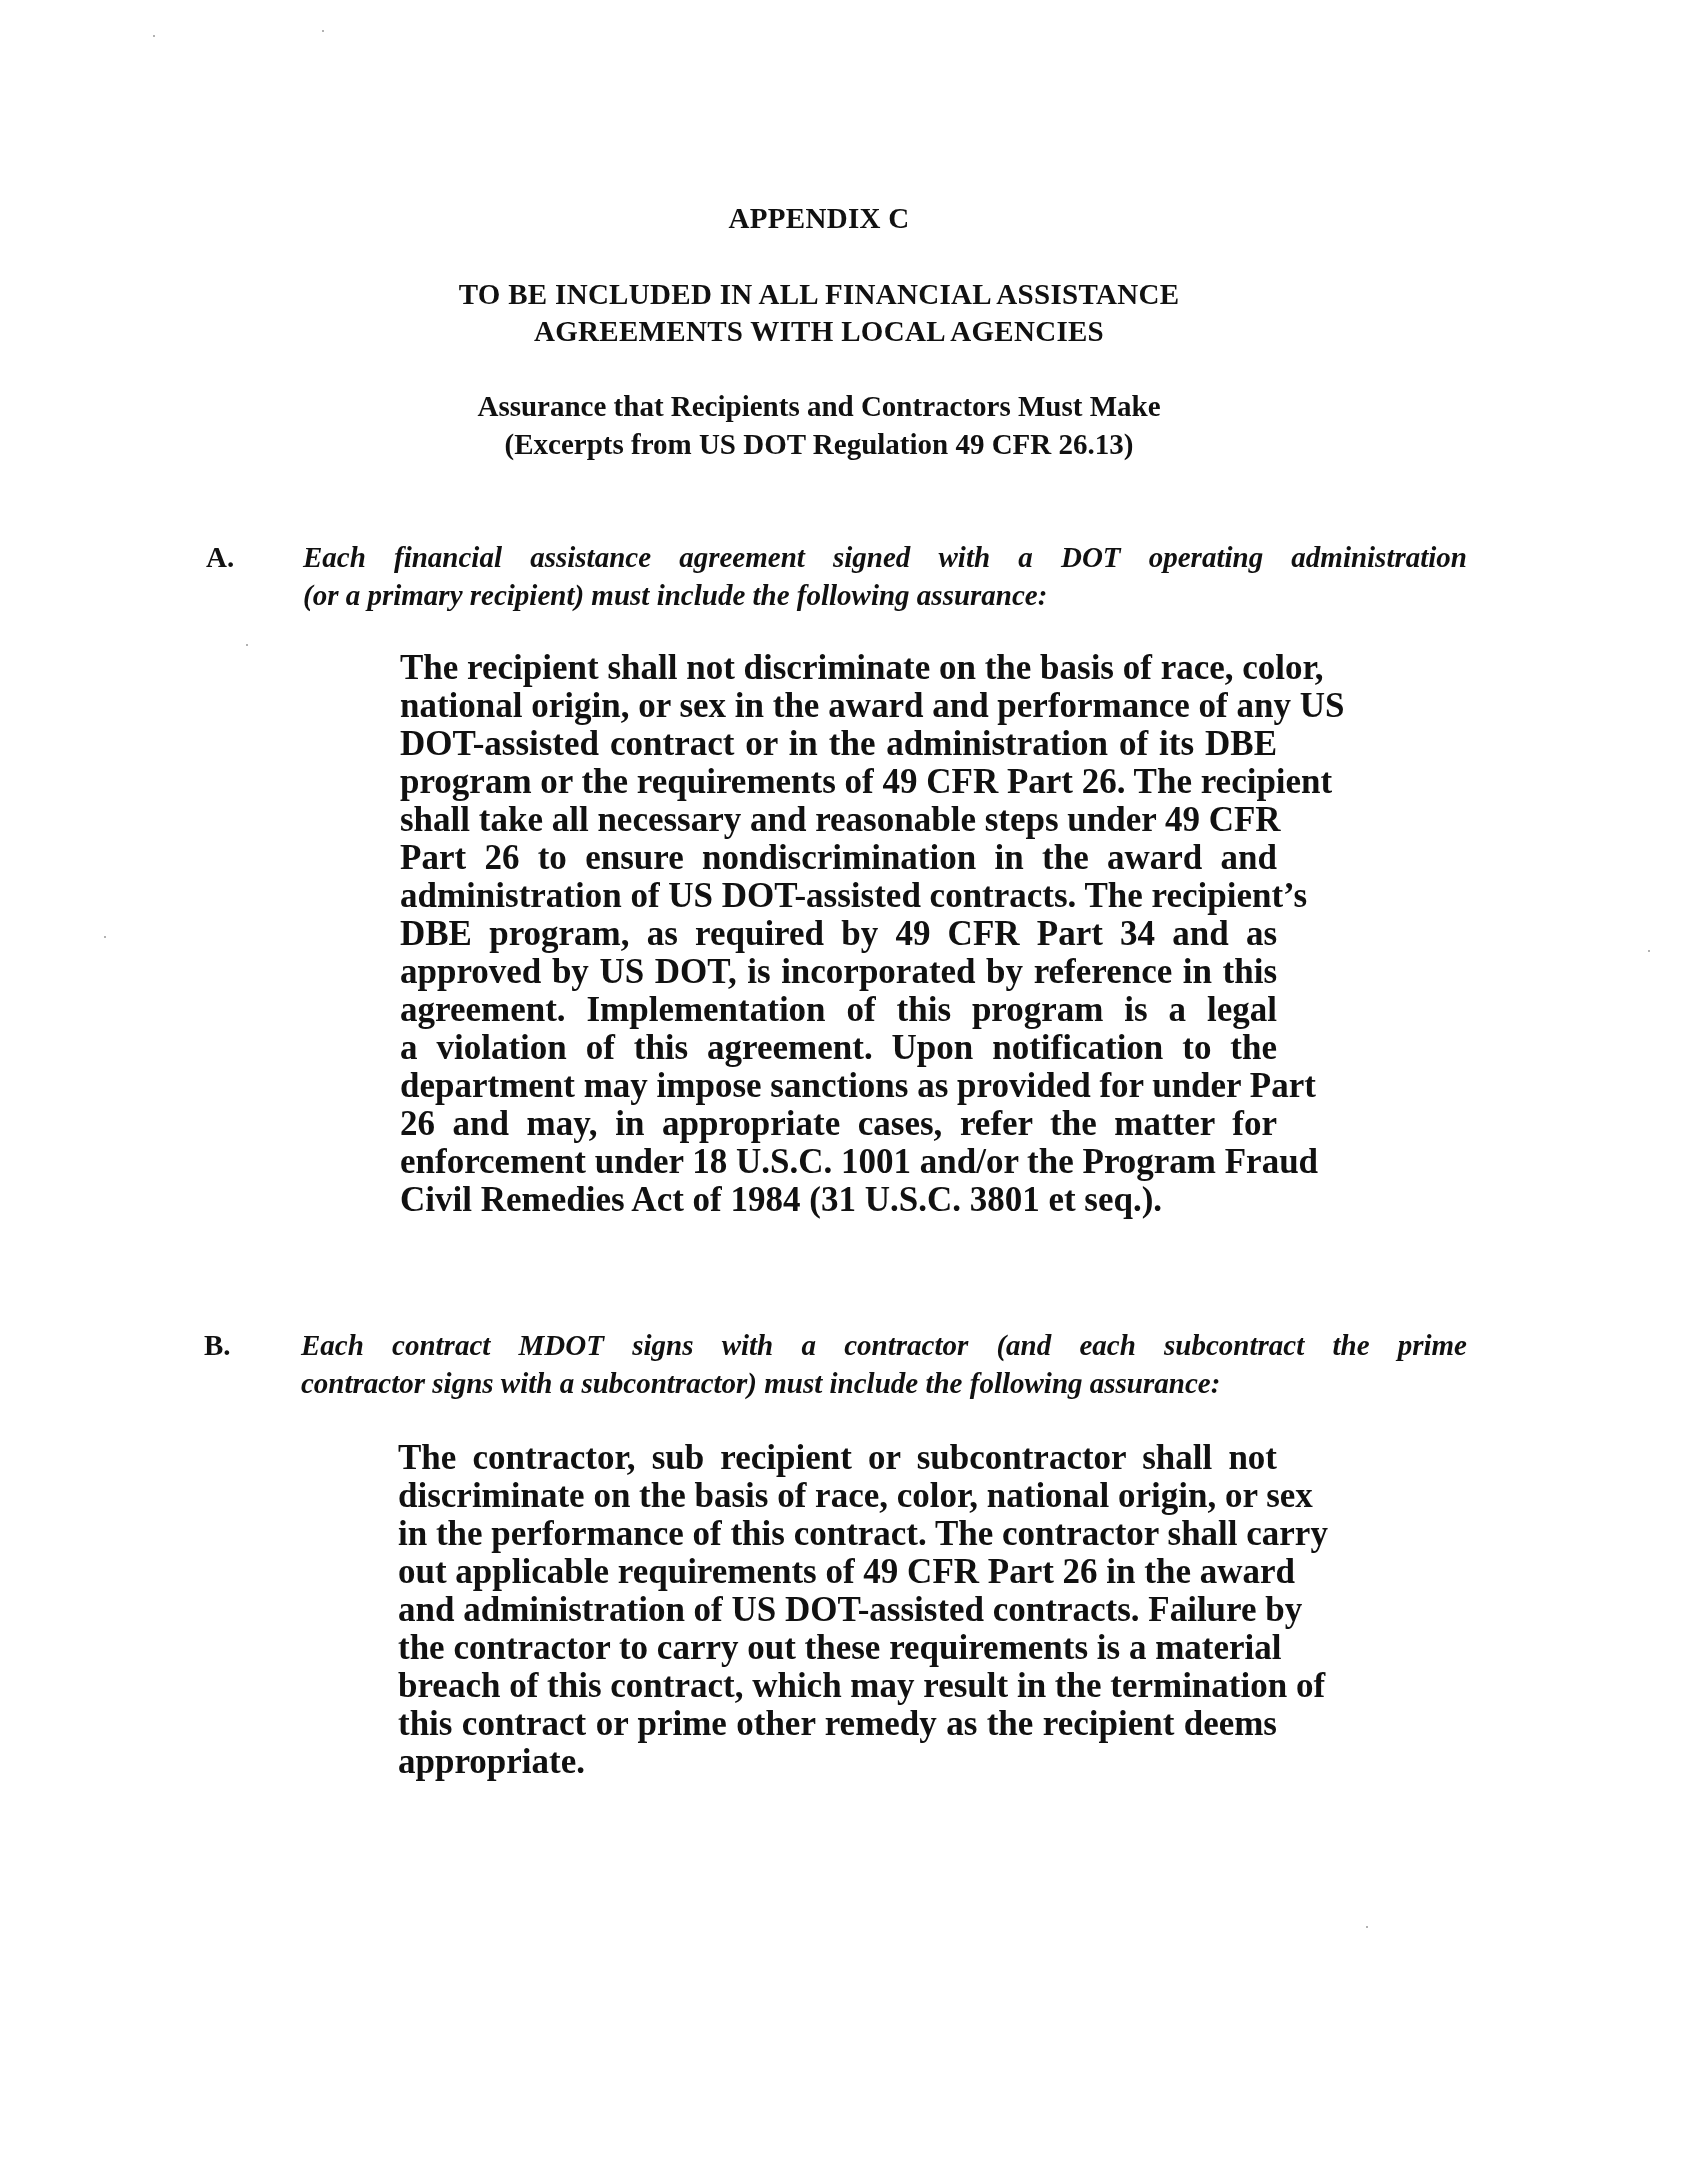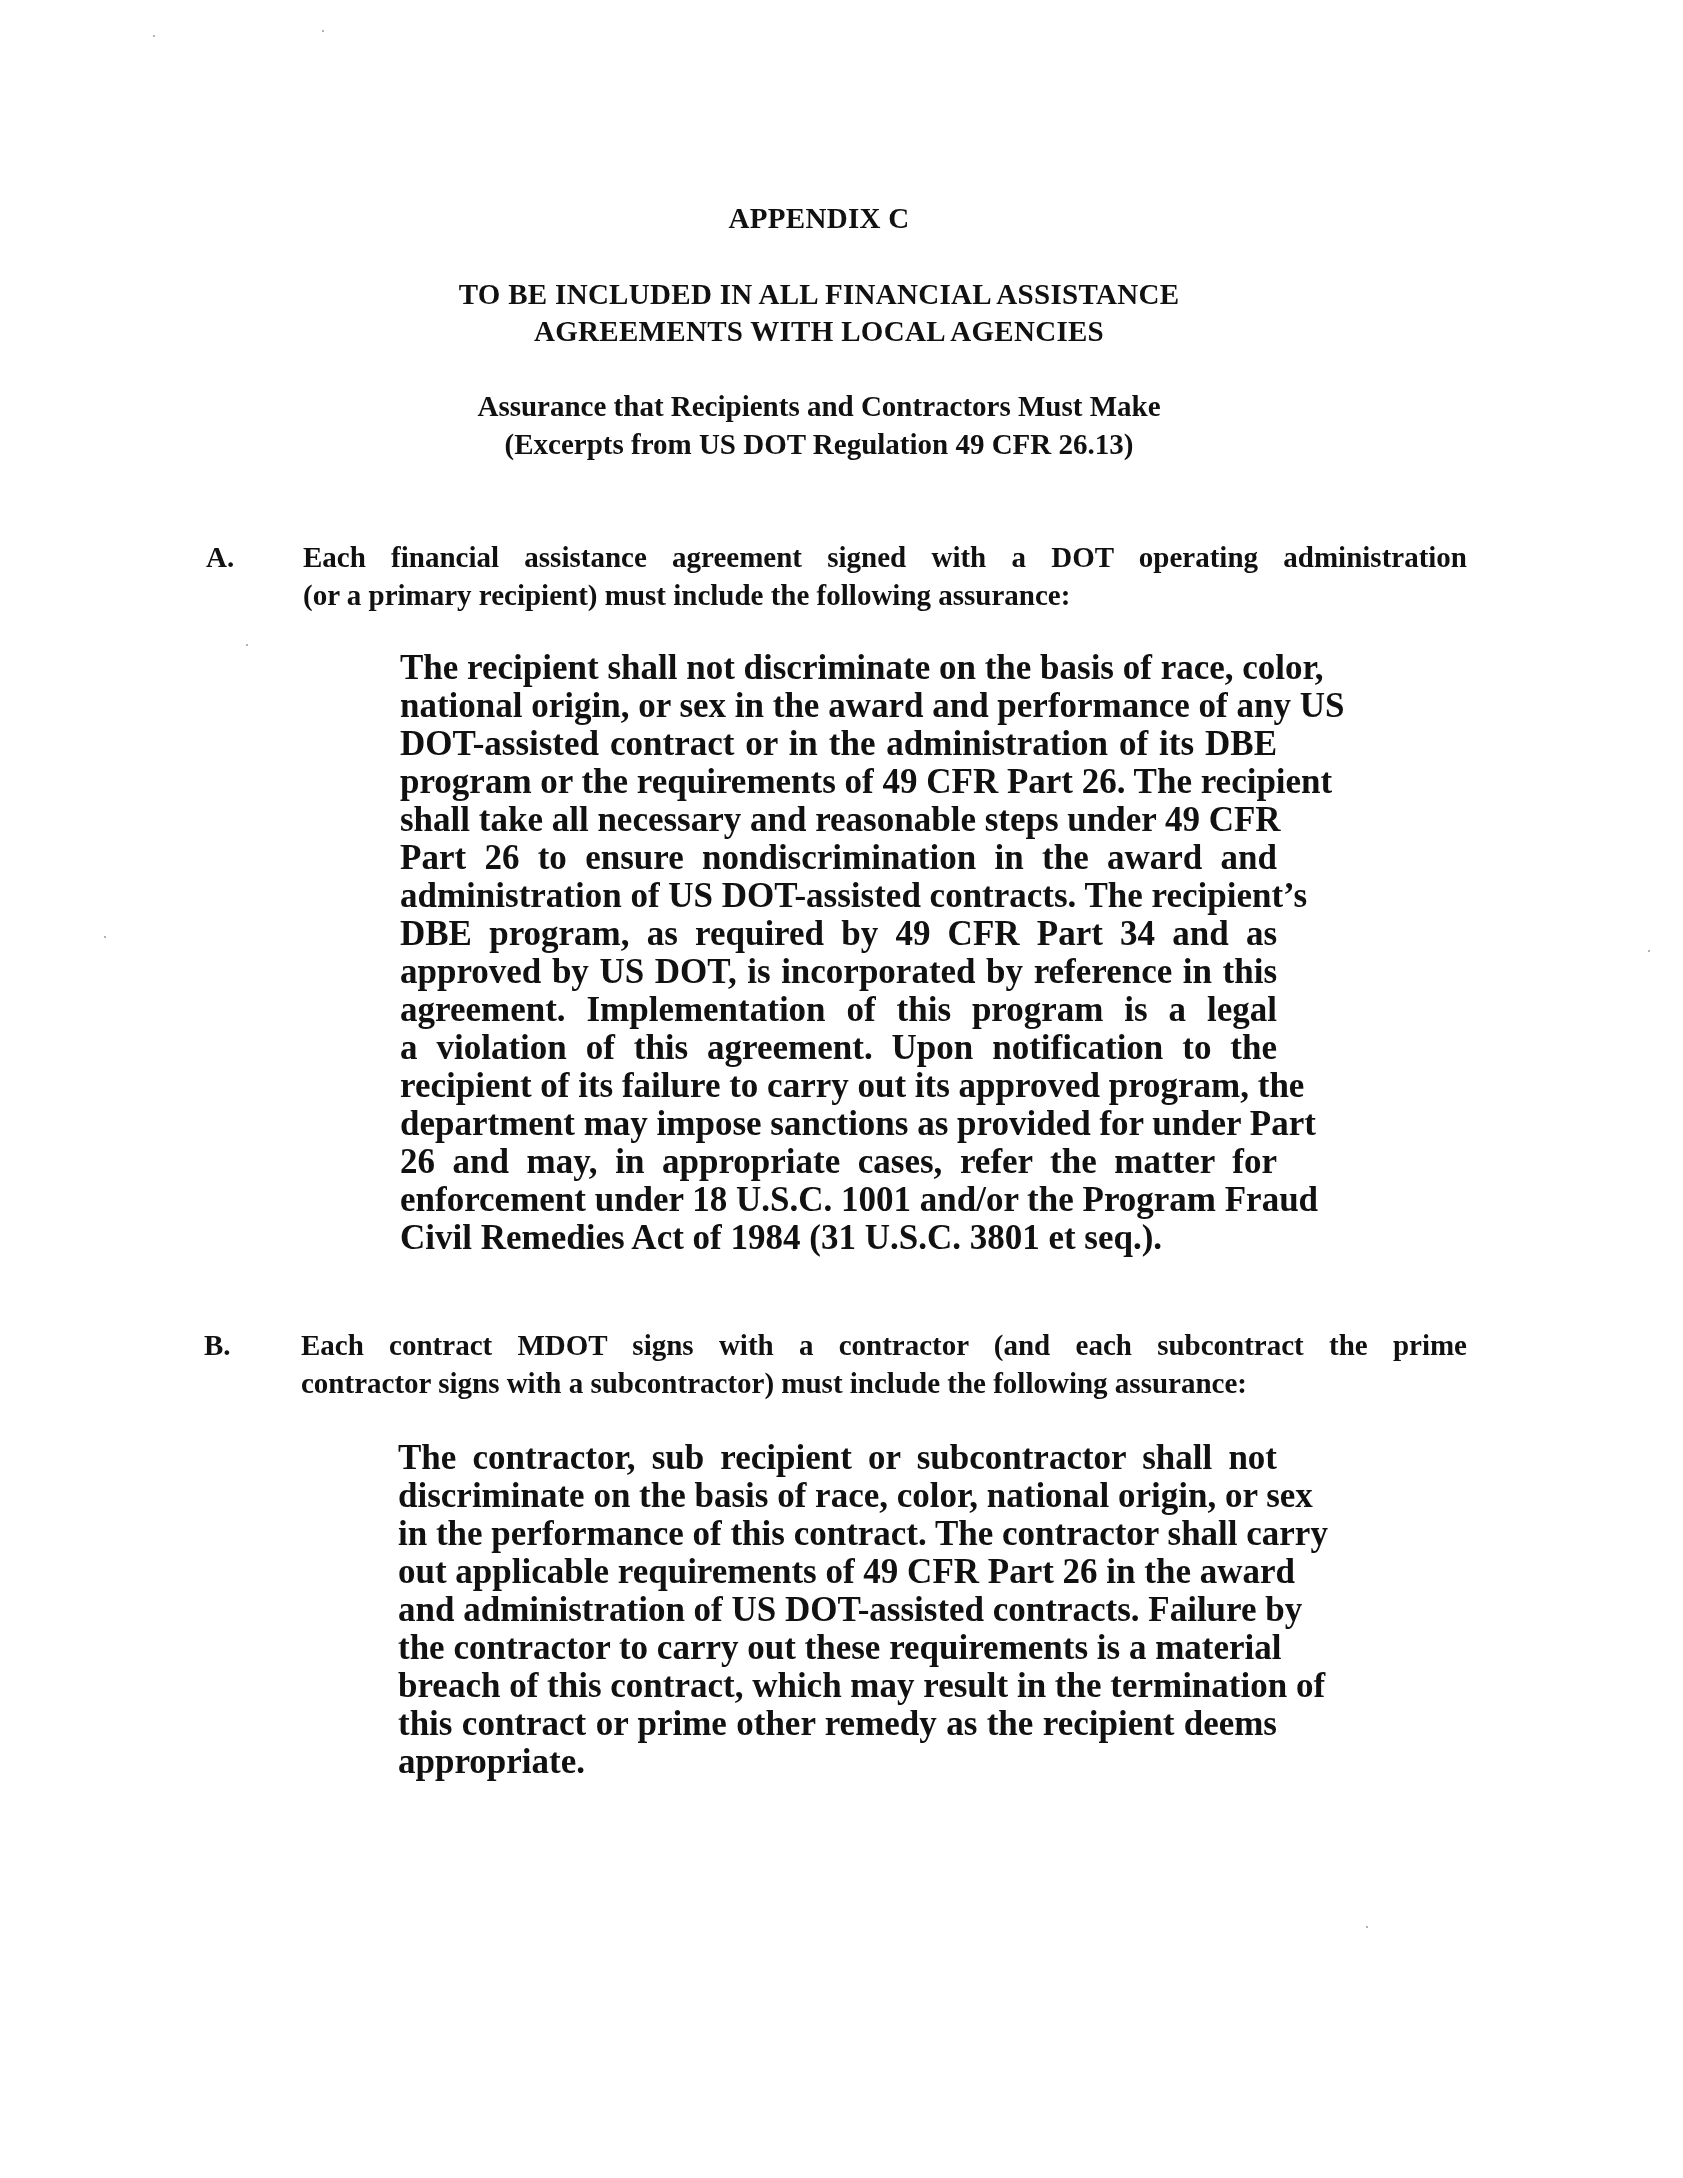--- a/index.html
+++ b/index.html
@@ -5,21 +5,21 @@
   html, body { margin: 0; padding: 0; background: #ffffff; }
   body { width: 1683px; height: 2178px; position: relative; overflow: hidden;
          font-family: "Liberation Serif", "DejaVu Serif", serif; color: #111; }
   .page { position: absolute; left: 0; top: 0; width: 1683px; height: 2178px; }
   .center-line { position: absolute; left: 0; width: 1638px; text-align: center;
                  font-weight: bold; font-size: 29px; line-height: 38px; }
   .heading { letter-spacing: 0.3px; }
   .label { position: absolute; font-weight: bold; font-size: 29px; line-height: 38px; }
   .intro { position: absolute; left: 303px; width: 1164px; font-weight: bold;
            font-size: 29px; line-height: 38px; text-align: justify; text-align-last: left; }
-  .intro span { display: block; text-align: justify; text-align-last: justify; }
+  .intro span { display: block; text-align: justify; text-align-last: justify; font-style: italic; }
   .intro span.last { text-align-last: left; }
   .block { position: absolute; left: 400px; width: 877px; font-weight: bold;
            font-size: 35px; line-height: 38px; }
   .block span { display: block; text-align: justify; text-align-last: justify; white-space: nowrap; }
   .block span.last { text-align-last: left; }
   .speck { position: absolute; width: 2px; height: 2px; background: #999; border-radius: 1px; }
 </style>
 </head>
 <body>
 
@@ -44,21 +44,20 @@
     <span>national origin, or sex in the award and performance of any US</span>
     <span>DOT-assisted contract or in the administration of its DBE</span>
     <span>program or the requirements of 49 CFR Part 26.  The recipient</span>
     <span>shall take all necessary and reasonable steps under 49 CFR</span>
     <span>Part 26 to ensure nondiscrimination in the award and</span>
     <span>administration of US DOT-assisted contracts.  The recipient’s</span>
     <span>DBE program, as required by 49 CFR Part 34 and as</span>
     <span>approved by US DOT, is incorporated by reference in this</span>
     <span>agreement.  Implementation of this program is a legal</span>
     <span>a violation of this agreement.  Upon notification to the</span>
-    <span>recipient of its failure to carry out its approved program, the</span>
     <span>department may impose sanctions as provided for under Part</span>
     <span>26 and may, in appropriate cases, refer the matter for</span>
     <span>enforcement under 18 U.S.C. 1001 and/or the Program Fraud</span>
     <span class="last">Civil Remedies Act of 1984 (31 U.S.C. 3801 et seq.).</span>
   </div>
 
   <div class="label" style="left:204px; top:1326px;">B.</div>
   <div class="intro" style="top:1326px; left:301px; width:1166px;">
     <span>Each contract MDOT signs with a contractor (and each subcontract the prime</span>
     <span class="last">contractor signs with a subcontractor) must include the following assurance:</span>

